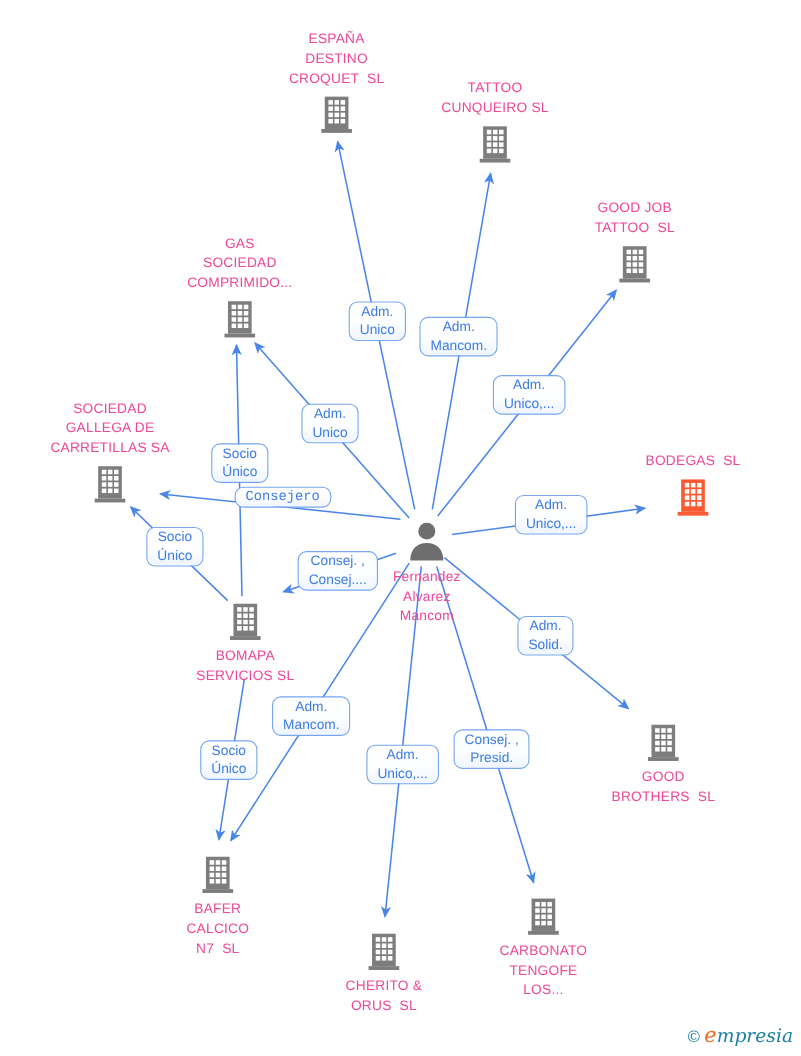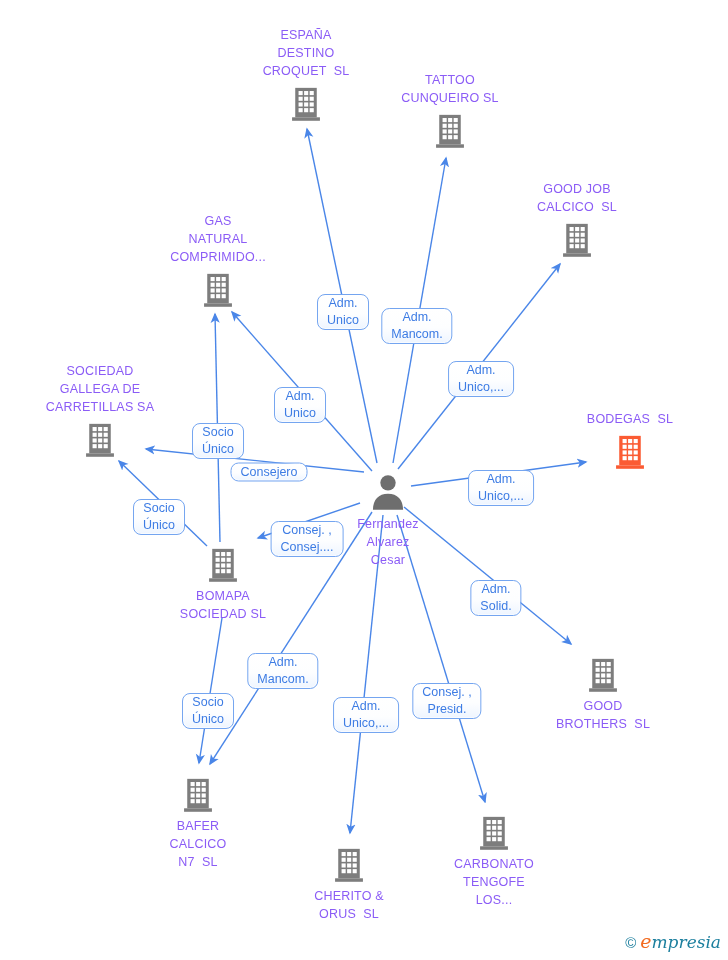--- a/index.html
+++ b/index.html
@@ -12,32 +12,31 @@
   }
   #edge-lines{position:absolute;left:0;top:0;z-index:1;}
   #graph-layer{position:absolute;left:0;top:0;width:728px;height:960px;z-index:2;}
   .node{position:absolute;width:0;height:0;}
   .node-icon{position:absolute;display:block;}
   .node-icon.building{left:-19px;top:-19px;width:38px;height:38px;}
   .node-icon.person{left:-21px;top:-23px;width:42px;height:46px;}
   .node-label{
     position:absolute;left:-90px;width:180px;
     text-align:center;font-size:12.5px;line-height:18px;
-    color:#8b5cf6;white-space:pre;letter-spacing:.2px;
+    color:#ec4899;white-space:pre;letter-spacing:.2px;
   }
   .node-label.above{bottom:24px;}
   .node-label.below{top:22px;}
   .edge-label{
     position:absolute;transform:translate(-50%,-50%);
     border:1.5px solid #74a5f0;border-radius:8px;
     background:linear-gradient(180deg,#ffffff 0%,#fdfeff 55%,#eef5ff 100%);
     color:#3d7ce4;font-size:12.5px;line-height:17px;
     padding:0 9px;text-align:center;white-space:pre;
     box-shadow:0 0 0 1px rgba(255,255,255,.6) inset;
-    margin-top:20px;
   }
   #footer-logo{
     position:absolute;right:7px;bottom:8px;z-index:3;
     font-size:15px;display:flex;align-items:baseline;gap:4px;
     text-decoration:none;cursor:pointer;
   }
   #footer-logo .copy{color:#1c7f9e;font-size:15px;}
   #footer-logo .brand{font-family:"DejaVu Serif","Liberation Serif",serif;font-style:italic;color:#1c7f9e;font-size:17px;}
   #footer-logo .brand .e{color:#f26a1f;font-size:19px;}
   #svg-defs{position:absolute;width:0;height:0;}
@@ -97,21 +96,21 @@
       <div class="edge-label" style="left: 343px; top: 292px;">Adm.
 Unico</div>
       <div class="edge-label" style="left: 417px; top: 306px;">Adm.
 Mancom.</div>
       <div class="edge-label" style="left: 481px; top: 359px;">Adm.
 Unico,...</div>
       <div class="edge-label" style="left: 300px; top: 385px;">Adm.
 Unico</div>
       <div class="edge-label" style="left: 218px; top: 421px;">Socio
 Único</div>
-      <div class="edge-label" style="left: 269px; top: 452px;">Consejero</div>
+      <div class="edge-label" style="left: 257px; top: 452px; font-family: Liberation Mono, monospace;">Consejero</div>
       <div class="edge-label" style="left: 159px; top: 497px;">Socio
 Único</div>
       <div class="edge-label" style="left: 307px; top: 519px;">Consej. ,
 Consej....</div>
       <div class="edge-label" style="left: 501px; top: 468px;">Adm.
 Unico,...</div>
       <div class="edge-label" style="left: 496px; top: 578px;">Adm.
 Solid.</div>
       <div class="edge-label" style="left: 283px; top: 651px;">Adm.
 Mancom.</div>
@@ -131,28 +130,28 @@
       </div>
       <div class="node" style="left: 450px; top: 131px;">
         <div class="node-label above">TATTOO
 CUNQUEIRO SL</div>
         <svg class="node-icon building" viewBox="0 0 24 24" style="color: rgb(125, 125, 125);">
           <use href="#sym-building"></use>
         </svg>
       </div>
       <div class="node" style="left: 577px; top: 240px;">
         <div class="node-label above">GOOD JOB
-CALCICO  SL</div>
+TATTOO  SL</div>
         <svg class="node-icon building" viewBox="0 0 24 24" style="color: rgb(125, 125, 125);">
           <use href="#sym-building"></use>
         </svg>
       </div>
       <div class="node" style="left: 218px; top: 290px;">
         <div class="node-label above">GAS
-NATURAL
+SOCIEDAD
 COMPRIMIDO...</div>
         <svg class="node-icon building" viewBox="0 0 24 24" style="color: rgb(125, 125, 125);">
           <use href="#sym-building"></use>
         </svg>
       </div>
       <div class="node" style="left: 100px; top: 440px;">
         <div class="node-label above">SOCIEDAD
 GALLEGA DE
 CARRETILLAS SA</div>
         <svg class="node-icon building" viewBox="0 0 24 24" style="color: rgb(125, 125, 125);">
@@ -163,21 +162,21 @@
         <div class="node-label above">BODEGAS  SL</div>
         <svg class="node-icon building" viewBox="0 0 24 24" style="color: rgb(251, 91, 51);">
           <use href="#sym-building"></use>
         </svg>
       </div>
       <div class="node" style="left: 223px; top: 565px;">
         <svg class="node-icon building" viewBox="0 0 24 24" style="color: rgb(125, 125, 125);">
           <use href="#sym-building"></use>
         </svg>
         <div class="node-label below">BOMAPA
-SOCIEDAD SL</div>
+SERVICIOS SL</div>
       </div>
       <div class="node" style="left: 603px; top: 675px;">
         <svg class="node-icon building" viewBox="0 0 24 24" style="color: rgb(125, 125, 125);">
           <use href="#sym-building"></use>
         </svg>
         <div class="node-label below">GOOD
 BROTHERS  SL</div>
       </div>
       <div class="node" style="left: 198px; top: 795px;">
         <svg class="node-icon building" viewBox="0 0 24 24" style="color: rgb(125, 125, 125);">
@@ -201,21 +200,21 @@
         <div class="node-label below">CARBONATO
 TENGOFE
 LOS...</div>
       </div>
       <div class="node" style="left: 388px; top: 493px;">
         <svg class="node-icon person" viewBox="0 0 24 24" style="color: rgb(110, 110, 110);">
           <use href="#sym-person"></use>
         </svg>
         <div class="node-label below">Fernandez
 Alvarez
-Cesar</div>
+Mancom</div>
       </div>
     </div>
 
   <a id="footer-logo">
     <span class="copy">©</span>
     <span class="brand"><span class="e">e</span><span>mpresia</span></span>
     </a>
 
 </div>
 

